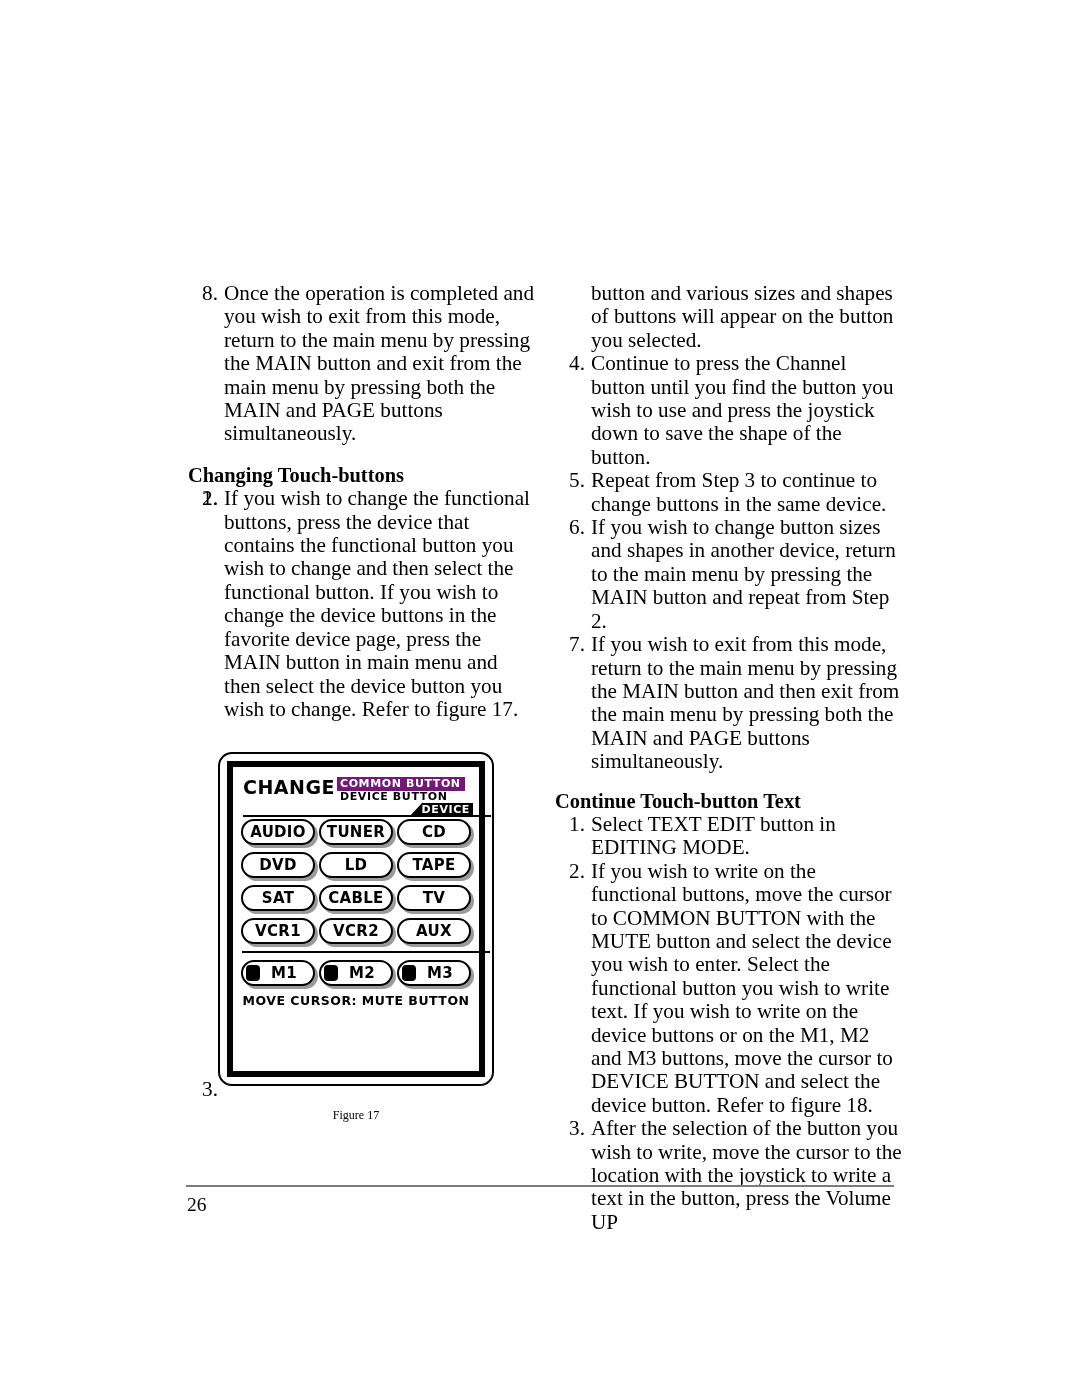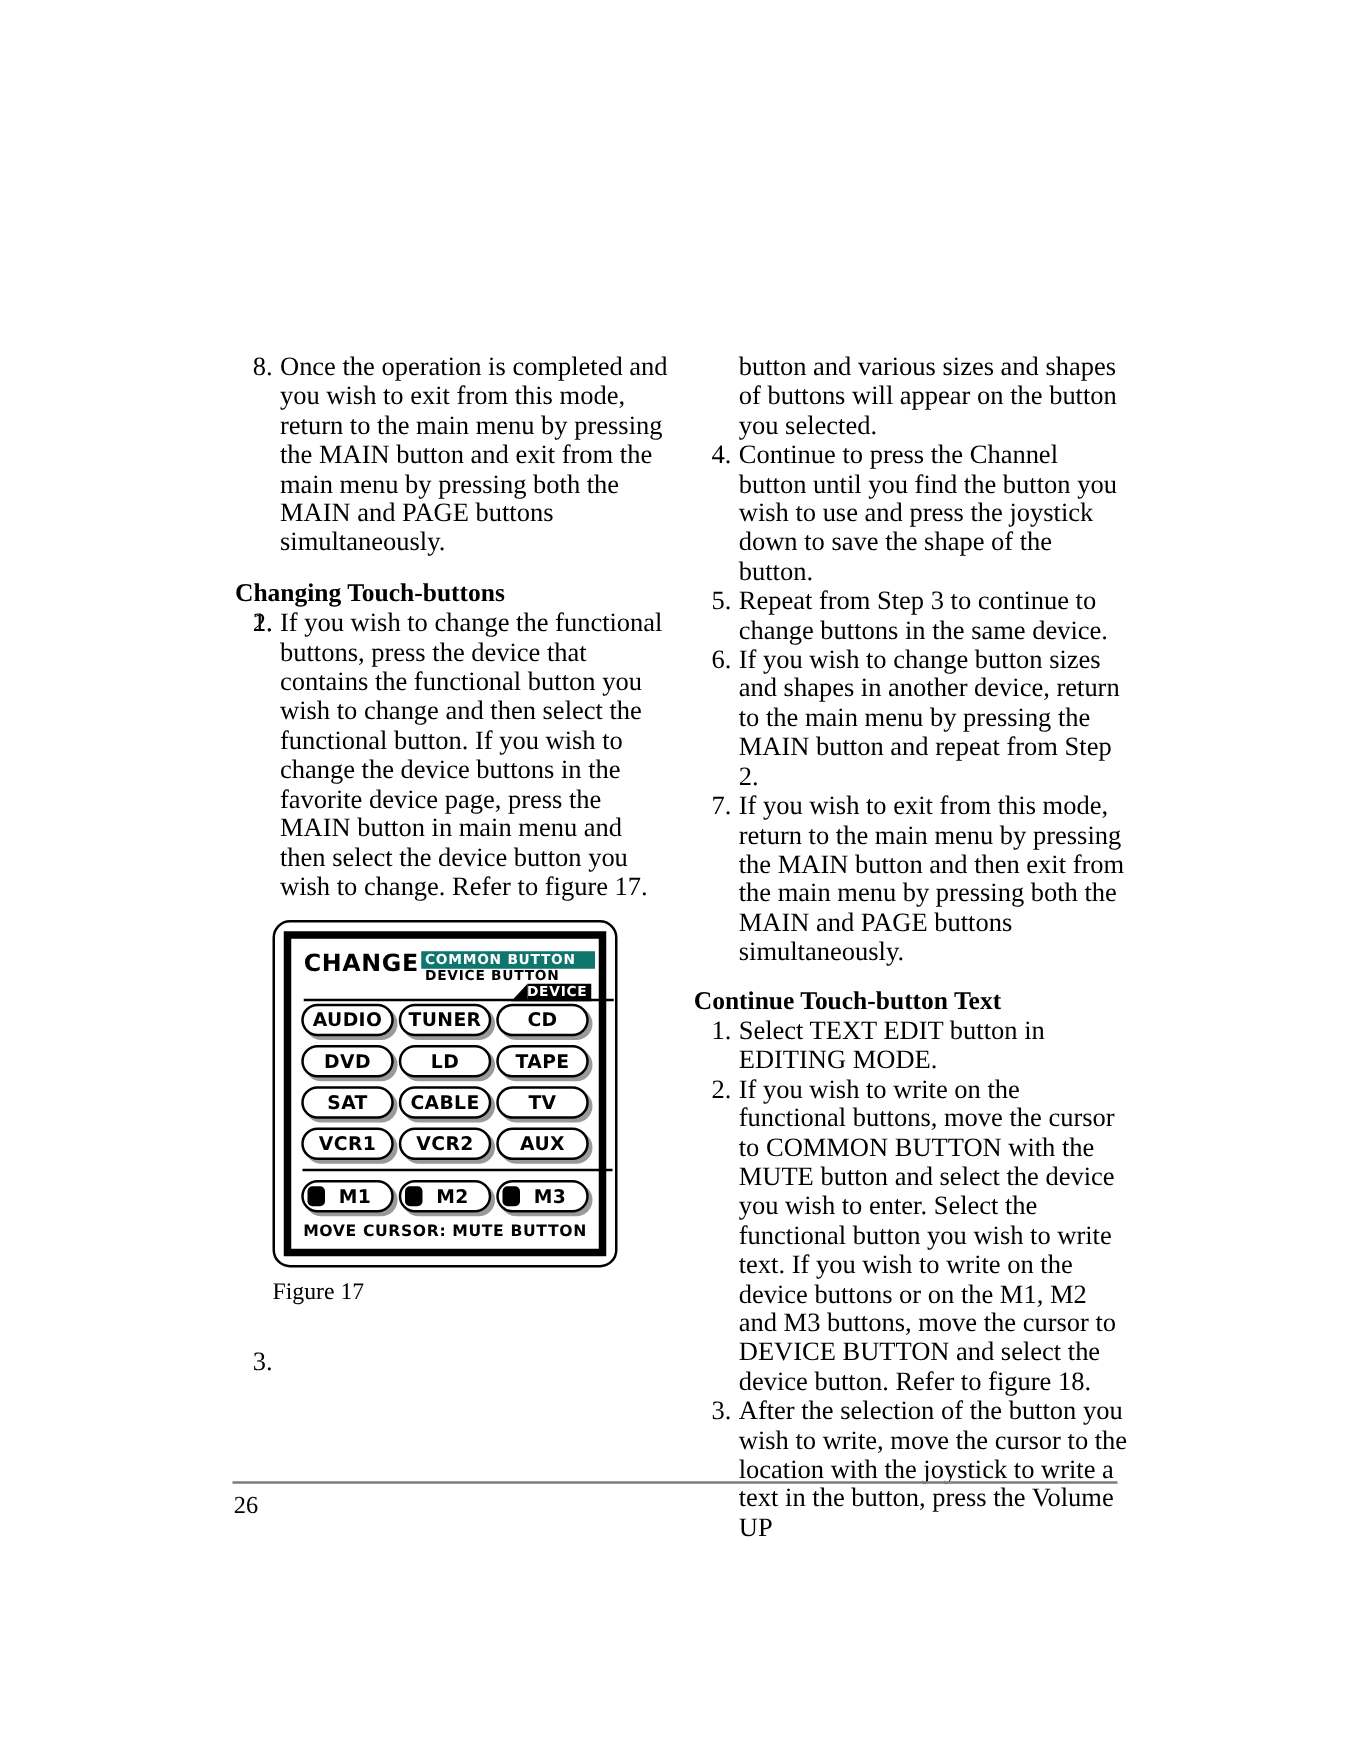--- a/index.html
+++ b/index.html
@@ -102,26 +102,27 @@
   
   .figure-wrap {
     position: absolute;
     left: 218px;
     top: 736px;
     width: 290px;
   }
   .remote-outer {
     position: relative;
     width: 276px;
-    height: 278px;
+    height: 334px;
     border: 2px solid #000;
     border-radius: 14px;
     background: #fff;
     box-sizing: border-box;
     padding: 7px;
+    margin-top: 16px;
   }
   .remote-inner {
     position: relative;
     width: 100%;
     height: 100%;
     border: 6px solid #000;
     background: #fff;
     box-sizing: border-box;
     padding: 6px 8px 4px 8px;
   }
@@ -137,27 +138,27 @@
     font-family: "DejaVu Sans", "Liberation Sans", sans-serif;
     font-weight: bold;
     font-size: 19px;
     letter-spacing: 0.5px;
     line-height: 20px;
   }
   .tag-common {
     position: absolute;
     left: 96px;
     top: 4px;
-    background: #0f766e;
+    background: #701a75;
     color: #fff;
     font-family: "DejaVu Sans", "Liberation Sans", sans-serif;
     font-weight: bold;
     font-size: 11px;
     letter-spacing: 0.6px;
-    padding: 1px 15px 1px 3px;
+    padding: 1px 4px 1px 3px;
     line-height: 12px;
     white-space: nowrap;
   }
   .tag-devicebtn {
     position: absolute;
     left: 99px;
     top: 18px;
     color: #000;
     font-family: "DejaVu Sans", "Liberation Sans", sans-serif;
     font-weight: bold;
@@ -251,22 +252,23 @@
     font-family: "DejaVu Sans", "Liberation Sans", sans-serif;
     font-weight: bold;
     font-size: 12.5px;
     letter-spacing: 0.5px;
     text-align: center;
     margin-top: 3px;
   }
 
   .fig-caption {
     width: 276px;
-    font-size: 19px;
-    margin-top: 9px;
+    text-align: center;
+    font-size: 12px;
+    margin-top: 22px;
   }
 
   
   .foot-rule {
     position: absolute;
     left: 186px;
     top: 1185px;
     width: 708px;
     height: 2px;
     background: #7c7c7c;

